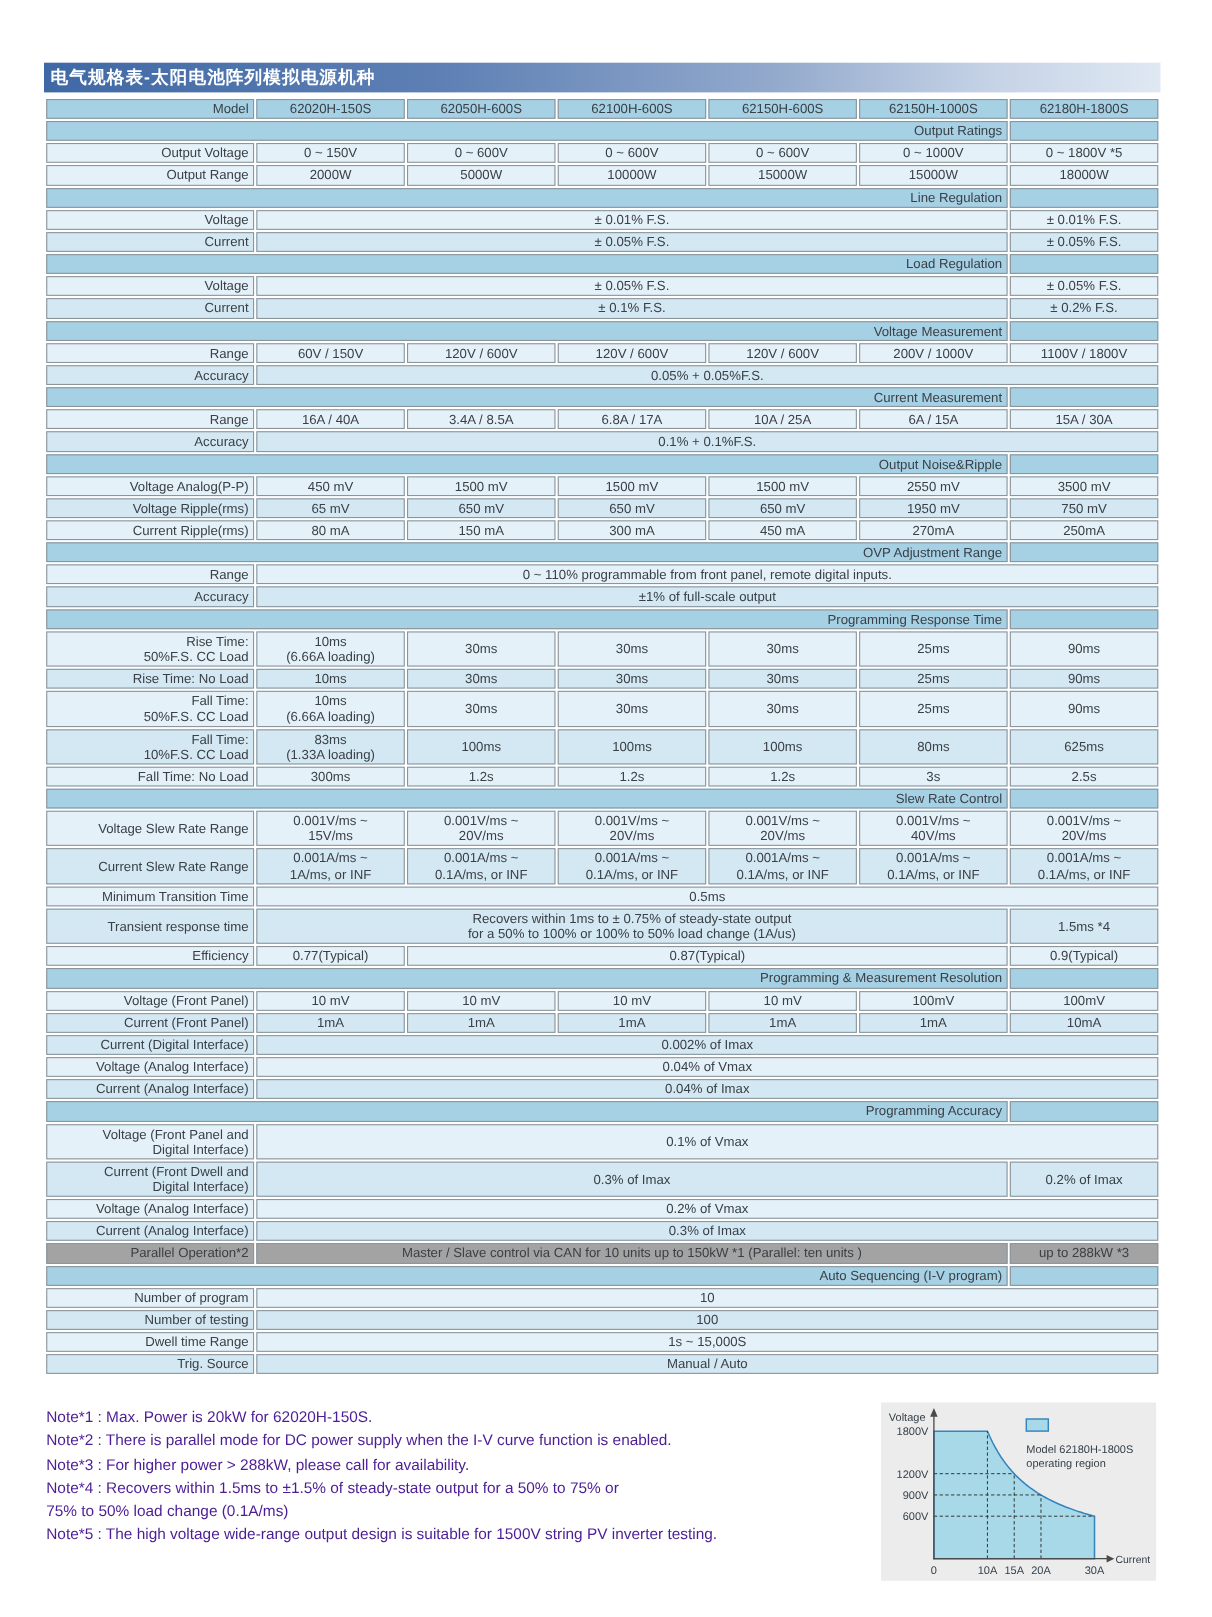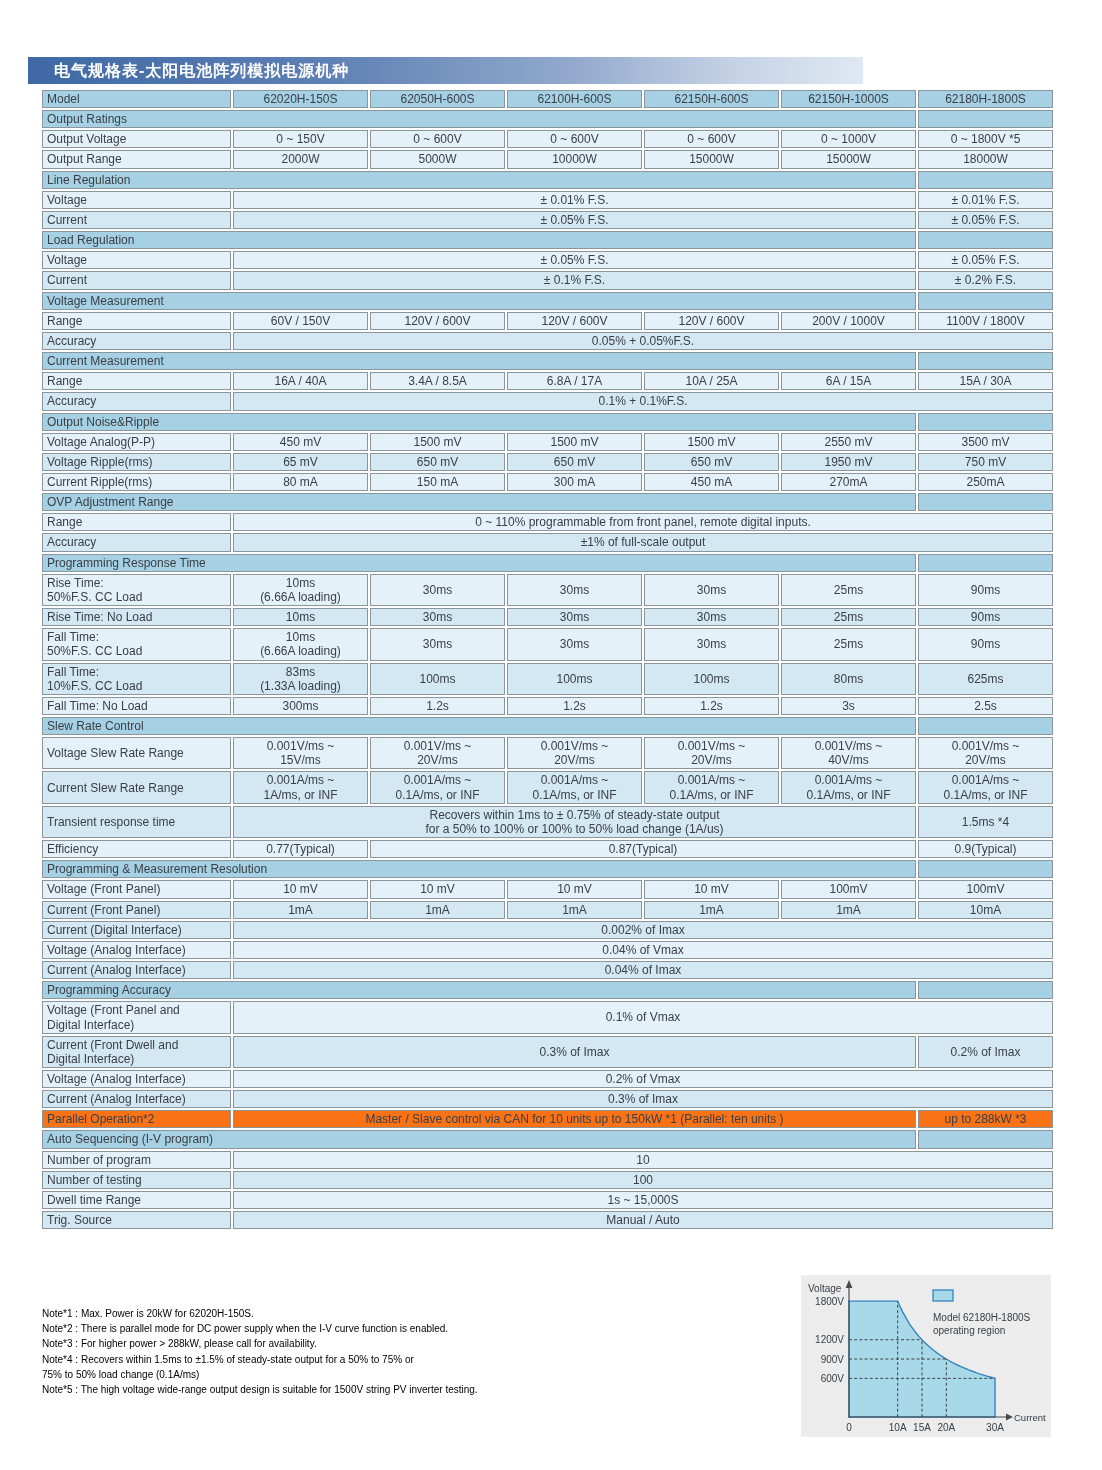--- a/index.html
+++ b/index.html
@@ -1,29 +1,29 @@
 <!DOCTYPE html>
 <html><head>
 <meta charset="utf-8">
 <style>
   *{box-sizing:border-box;margin:0;padding:0}
   html,body{background:#ffffff}
   body{width:1102px;height:1470px;position:relative;font-family:"Liberation Sans",sans-serif;color:#3a4046;overflow:hidden}
-  .title-bar{position:absolute;left:28px;top:57px;width:835px;height:27px;
+  .title-bar{position:absolute;left:40px;top:57px;width:1015px;height:27px;
     background:linear-gradient(90deg,#3f69a5 0%,#5d7fb4 35%,#92a9cc 65%,#c6d3e6 85%,#dfe8f3 100%);
-    color:#ffffff;font-size:16px;font-weight:bold;line-height:27px;padding-left:26px;letter-spacing:1px}
+    color:#ffffff;font-size:16px;font-weight:bold;line-height:27px;padding-left:6px;letter-spacing:1px}
   table.spec{position:absolute;left:40px;top:88px;width:1015px;border-spacing:2px;table-layout:fixed;font-size:12px}
   table.spec td{border:1px solid #8a959c;padding:1px 4px;line-height:1.18;white-space:pre-line;overflow:hidden}
-  td.lbl{text-align:left}
+  td.lbl{text-align:right}
   td.val{text-align:center}
   td.sec{background:#a6d0e4}
   td.light{background:#e5f1f9}
   td.dark{background:#d4e8f3}
-  td.hl{background:#f97316}
-  .notes{position:absolute;left:42px;top:1306px;width:740px;font-size:10px;line-height:1.52;color:#000000}
+  td.hl{background:#a3a3a3}
+  .notes{position:absolute;left:42px;top:1278px;width:740px;font-size:14px;line-height:1.52;color:#4c1d95}
   .notes div{white-space:pre-line}
   .chart-panel{position:absolute;left:801px;top:1275px;width:250px;height:162px;background:#ececec}
   svg text{font-family:"Liberation Sans",sans-serif}
 </style>
 </head>
 <body>
 
 <div class="title-bar">电气规格表-太阳电池阵列模拟电源机种</div>
 
 <table class="spec">
@@ -254,20 +254,24 @@
         <td class="val dark">0.001A/ms ~
 0.1A/ms, or INF</td>
         <td class="val dark">0.001A/ms ~
 0.1A/ms, or INF</td>
         <td class="val dark">0.001A/ms ~
 0.1A/ms, or INF</td>
         <td class="val dark">0.001A/ms ~
 0.1A/ms, or INF</td>
         <td class="val dark">0.001A/ms ~
 0.1A/ms, or INF</td>
+      </tr>
+      <tr>
+        <td class="lbl light">Minimum Transition Time</td>
+        <td class="val light" colspan="6">0.5ms</td>
       </tr>
       <tr>
         <td class="lbl dark">Transient response time</td>
         <td class="val dark" colspan="5">Recovers within 1ms to ± 0.75% of steady-state output
 for a 50% to 100% or 100% to 50% load change (1A/us)</td>
         <td class="val dark">1.5ms *4</td>
       </tr>
       <tr>
         <td class="lbl light">Efficiency</td>
         <td class="val light">0.77(Typical)</td>

